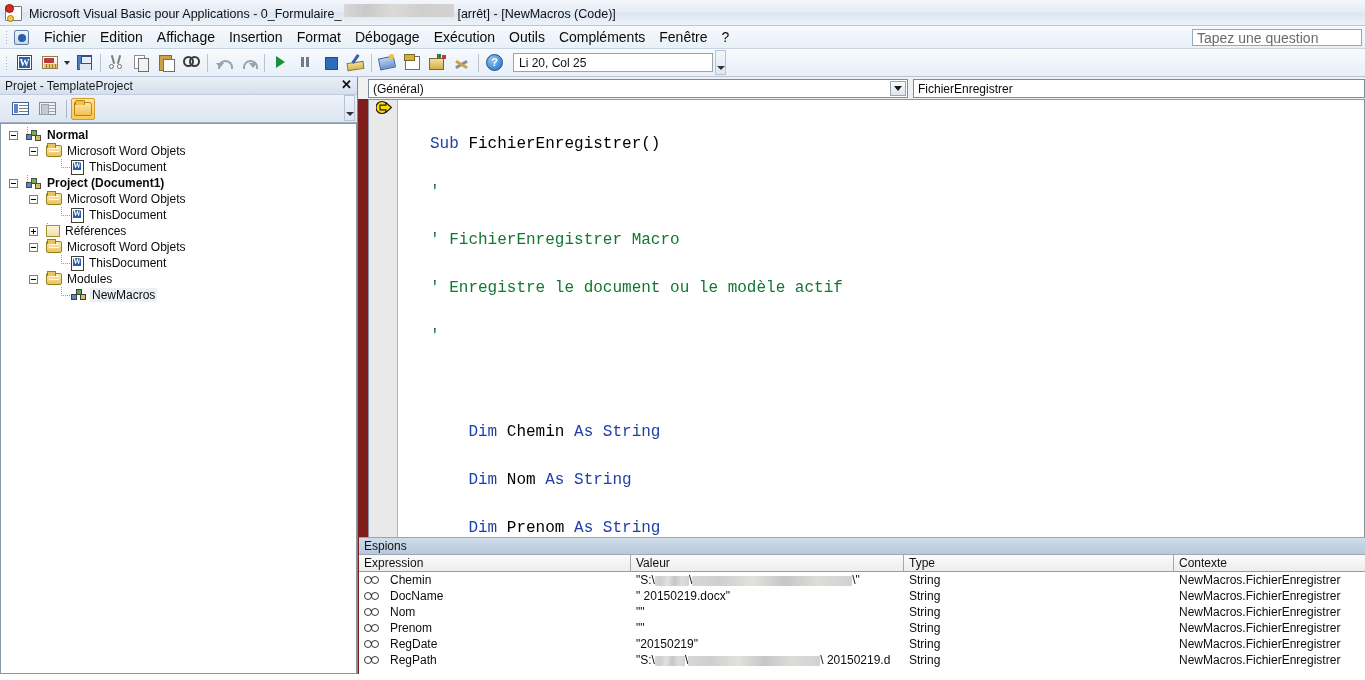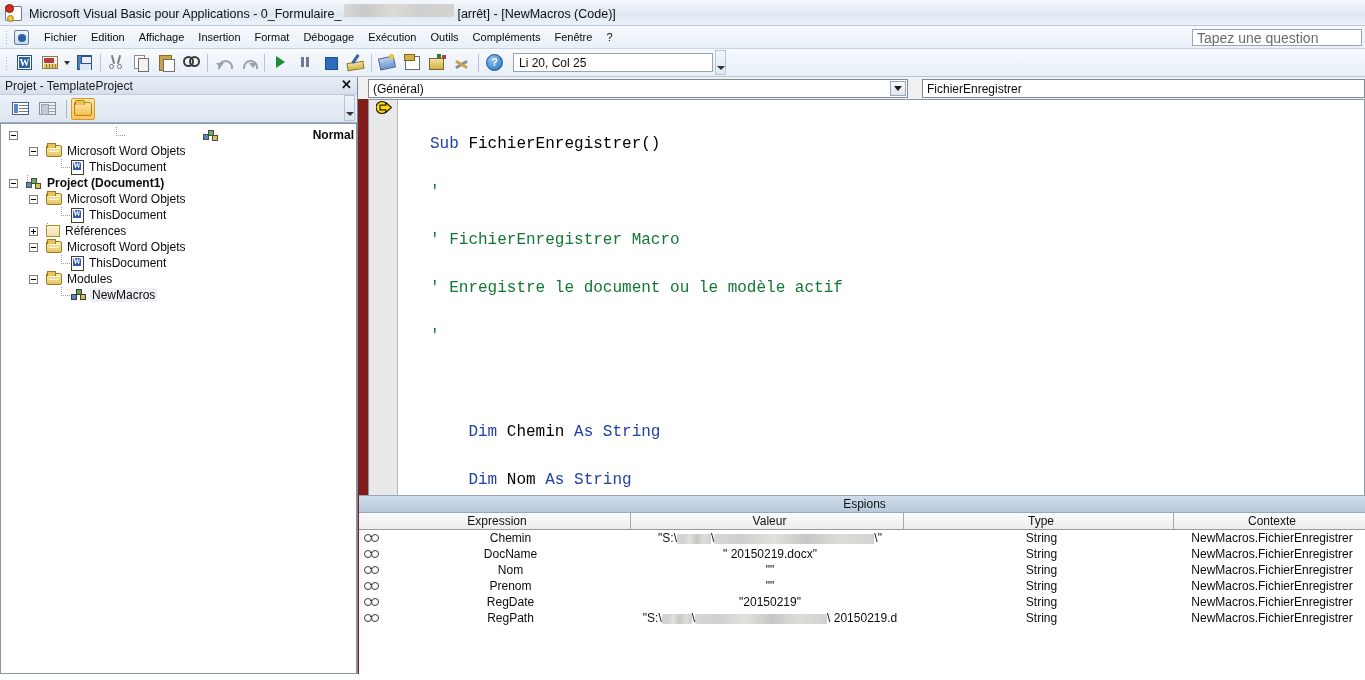--- a/index.html
+++ b/index.html
@@ -72,21 +72,21 @@
   .menu-appicon .inner {
     position:absolute; left:2px; top:2px; width:15px; height:15px;
     background: linear-gradient(#eef3fb,#cdd9ea);
     border: 1px solid #5d7ca6; border-radius: 2px;
   }
   .menu-appicon .inner:after {
     content:""; position:absolute; left:3px; top:3px; width:8px; height:8px;
     border-radius:50%; background:#2b5fa8;
   }
   .menu-item {
-    padding: 3px 7px; font-size: 11px; color: #0a0a0a;
+    padding: 3px 7px; font-size: 14px; color: #0a0a0a;
     white-space: nowrap; cursor: default;
   }
   #ask-box {
     position: absolute; right: 3px; top: 3px;
     width: 170px; height: 17px;
     background: #fff; border: 1px solid #9aa7b8;
     font-size: 14px; color: #6b6b6b;
     padding: 1px 0 0 4px;
     line-height: 15px;
   }
@@ -266,21 +266,21 @@
   #code-combos {
     height: 22px; display: flex; align-items: stretch;
     background: #f0f0f0; padding: 2px 0 1px 10px;
   }
   .combo {
     height: 19px; background:#fff; border:1px solid #7f8b99;
     font-size: 12px; color:#0b0b0b; display:flex; align-items:center;
     padding-left:4px; position: relative;
   }
   #combo-left { width: 540px; }
-  #combo-right { flex:1; margin-left: 14px; margin-right: 0px; }
+  #combo-right { flex:1; margin-left: 5px; margin-right: 0px; }
   .combo-arrow {
     position:absolute; right:1px; top:1px; width:16px; height:15px;
     background: linear-gradient(#fbfcfe,#dfe5ed); border:1px solid #9aa6b4;
     display:flex; align-items:center; justify-content:center;
   }
   .combo-arrow:after{content:"";border-left:4px solid transparent;border-right:4px solid transparent;border-top:5px solid #1a1a1a;}
 
   #code-wrap {
     flex: 1; display: flex; flex-direction: column;
     border: 1px solid #8a96a6; margin: 0 0 0 10px;
@@ -319,24 +319,24 @@
   .ic-lines2 { width:11px;height:9px; background:repeating-linear-gradient(#2a2a2a 0 1px,transparent 1px 3px); border-left:2px solid #2a2a2a; }
   .sb-arrow { width: 17px; background: linear-gradient(#fbfbfb,#e6e6e6); border:1px solid #9b9b9b;
     display:flex;align-items:center;justify-content:center; flex:none; }
   .sb-arrow:after { content:""; border-top:4px solid transparent; border-bottom:4px solid transparent; border-right:5px solid #1a1a1a; }
   .sb-thumb { width: 182px; background: linear-gradient(#f7f7f7,#e2e2e2); border:1px solid #9b9b9b; flex:none; }
   .sb-track { flex: 1; background:#f0f0f0; }
 
   
   #watch-panel {
     position: absolute; left: 359px; right: 0; bottom: 0;
-    height: 185px;
+    height: 143px;
     background: #a21caf;
     border-top: 1px solid #9aa5b2;
-    display: flex; flex-direction: column; text-align: center;
+    display: flex; flex-direction: column;
   }
   #watch-title {
     height: 17px; flex:none;
     background: linear-gradient(to bottom,#cfdcea,#b8c9dd);
     font-size: 12px; color:#111; padding-left: 5px; line-height: 16px;
     border-bottom: 1px solid #9aa8b8;
   }
   #watch-head {
     height: 17px; flex:none; display: flex;
     background: linear-gradient(to bottom,#fbfbfb,#ededed);
@@ -480,21 +480,21 @@
           <span class="ic-objview"></span>
         </div>
       <div class="pt-sep"></div>
       <div class="pt-btn active">
           <span class="ic-folder"></span>
         </div>
       <div id="pt-overflow"></div>
     </div>
     <div id="tree">
 
-      <div class="tnode" style="padding-left:8px;justify-content:space-between;">
+      <div class="tnode" style="padding-left:8px;">
         <span class="tgl"></span>
         <span class="tw half" style="width:6px;"></span>
         <span class="ticon ic-vbaproj">
             <i class="s1"></i>
             <i class="s2"></i>
             <i class="s3"></i>
           </span>
         <span class="tlabel bold">Normal</span>
       </div>
 

